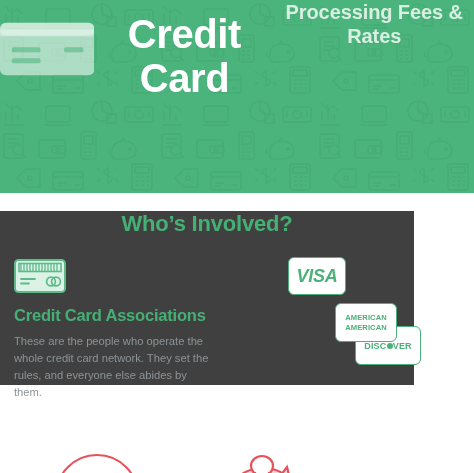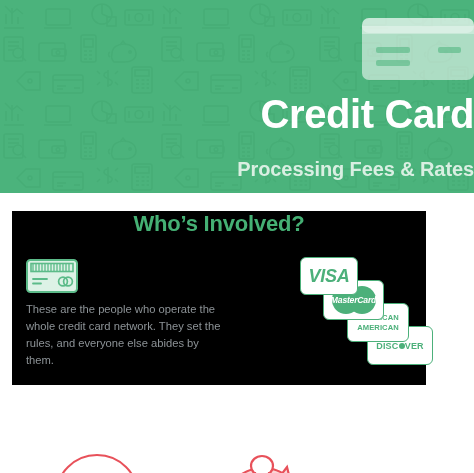--- a/index.html
+++ b/index.html
@@ -34,55 +34,54 @@
   .hero-pattern {
     position: absolute;
     inset: 0;
     opacity: 1;
   }
   .hero-inner {
     position: relative;
     z-index: 3;
     height: 100%;
     display: flex;
-    flex-direction: column;
-    align-items: flex-end;
+    flex-direction: row;
+    align-items: flex-start;
   }
 
   .hero-card-icon {
     margin-top: 18px;
     width: 112px;
     height: 62px;
   }
 
   .hero-title {
     margin-top: 12px;
     font-size: 40px;
     line-height: 44px;
     font-weight: bold;
     color: #ffffff;
     letter-spacing: -0.4px;
     text-align: center;
   }
   .hero-subtitle {
-    margin-top: 21px;
+    margin-top: 0;
     font-size: 20px;
     line-height: 24px;
     font-weight: bold;
     color: #d9efe2;
     letter-spacing: -0.1px;
     text-align: center;
   }
 
   
   .body-section {
     position: relative;
     width: 414px;
-    background: #000000;
-    margin-left: 12px;
+    background: #404040;
   }
 
   .section-title {
     margin: 18px 0 0 0;
     text-align: center;
     font-size: 22px;
     line-height: 26px;
     font-weight: bold;
     color: #45b074;
     letter-spacing: -0.2px;
@@ -367,39 +366,31 @@
           <rect x="5" y="4.5" width="42" height="8" fill="#ddf2e6" stroke="#5cbb89" stroke-width="1.6"></rect>
           <path d="M7 4.5 L7 12.5 M10 4.5 L10 12.5 M13 4.5 L13 12.5 M16 4.5 L16 12.5
                    M19 4.5 L19 12.5 M22 4.5 L22 12.5 M25 4.5 L25 12.5 M28 4.5 L28 12.5
                    M31 4.5 L31 12.5 M34 4.5 L34 12.5 M37 4.5 L37 12.5 M40 4.5 L40 12.5
                    M43 4.5 L43 12.5" stroke="#5cbb89" stroke-width="1.3"></path>
           <path d="M7 20 L21 20 M7 24.5 L15 24.5" stroke="#5cbb89" stroke-width="1.8" stroke-linecap="round"></path>
           <circle cx="37" cy="22.5" r="4.4" fill="none" stroke="#5cbb89" stroke-width="1.7"></circle>
           <circle cx="42" cy="22.5" r="4.4" fill="none" stroke="#5cbb89" stroke-width="1.7"></circle>
         </svg>
 
+        <div class="assoc-title">Credit Card Associations</div>
 
         <div class="assoc-text">These are the people who operate the whole credit card network. They set the rules, and everyone else abides by them.</div>
       </div>
 
       <div class="brands-col">
 
         <div class="brand-card brand-visa">
           <span class="visa-text">VISA</span>
         </div>
 
-        <div class="brand-card brand-mc">
-          <div class="mc-logo">
-            <svg viewBox="0 0 50 30" style="position:absolute;left:0;top:0;width:50px;height:30px;" aria-hidden="true">
-              <circle cx="17" cy="15" r="14" fill="#4cb07a"></circle>
-              <circle cx="33" cy="15" r="14" fill="#4cb07a"></circle>
-            </svg>
-            <span class="mc-text">MasterCard</span>
-          </div>
-        </div>
 
         <div class="brand-card brand-amex">
           <div class="amex-text">
             <div>AMERICAN</div>
             <div>AMERICAN</div>
           </div>
         </div>
 
         <div class="brand-card brand-disc">
           <span class="disc-text">

